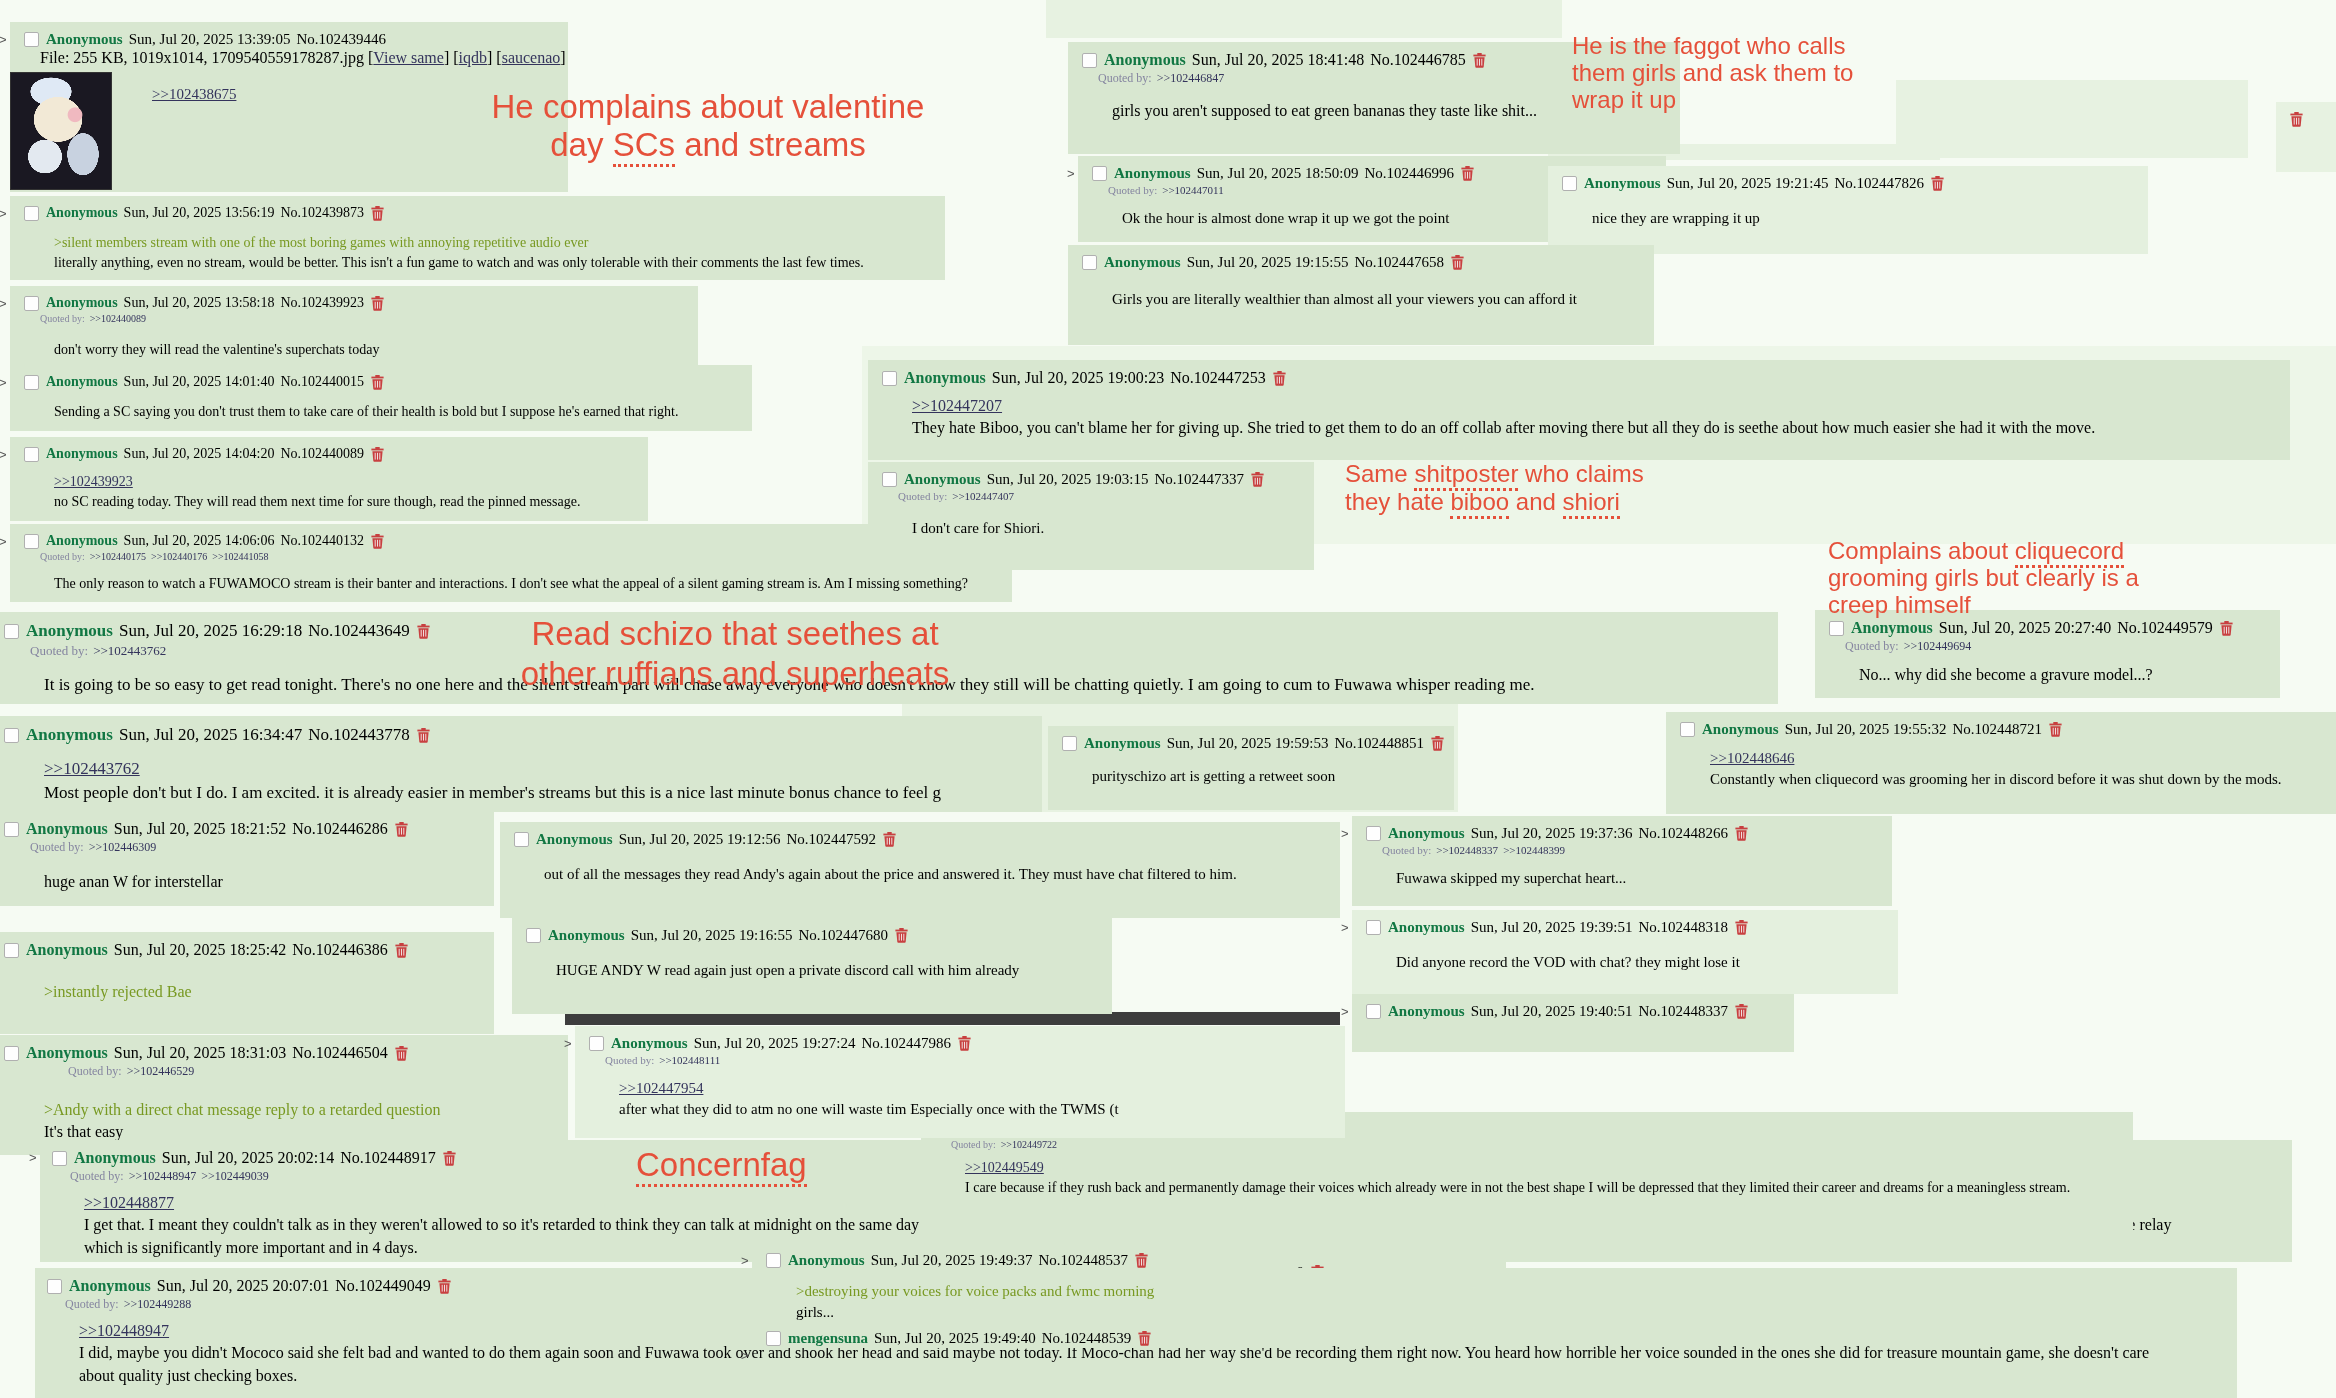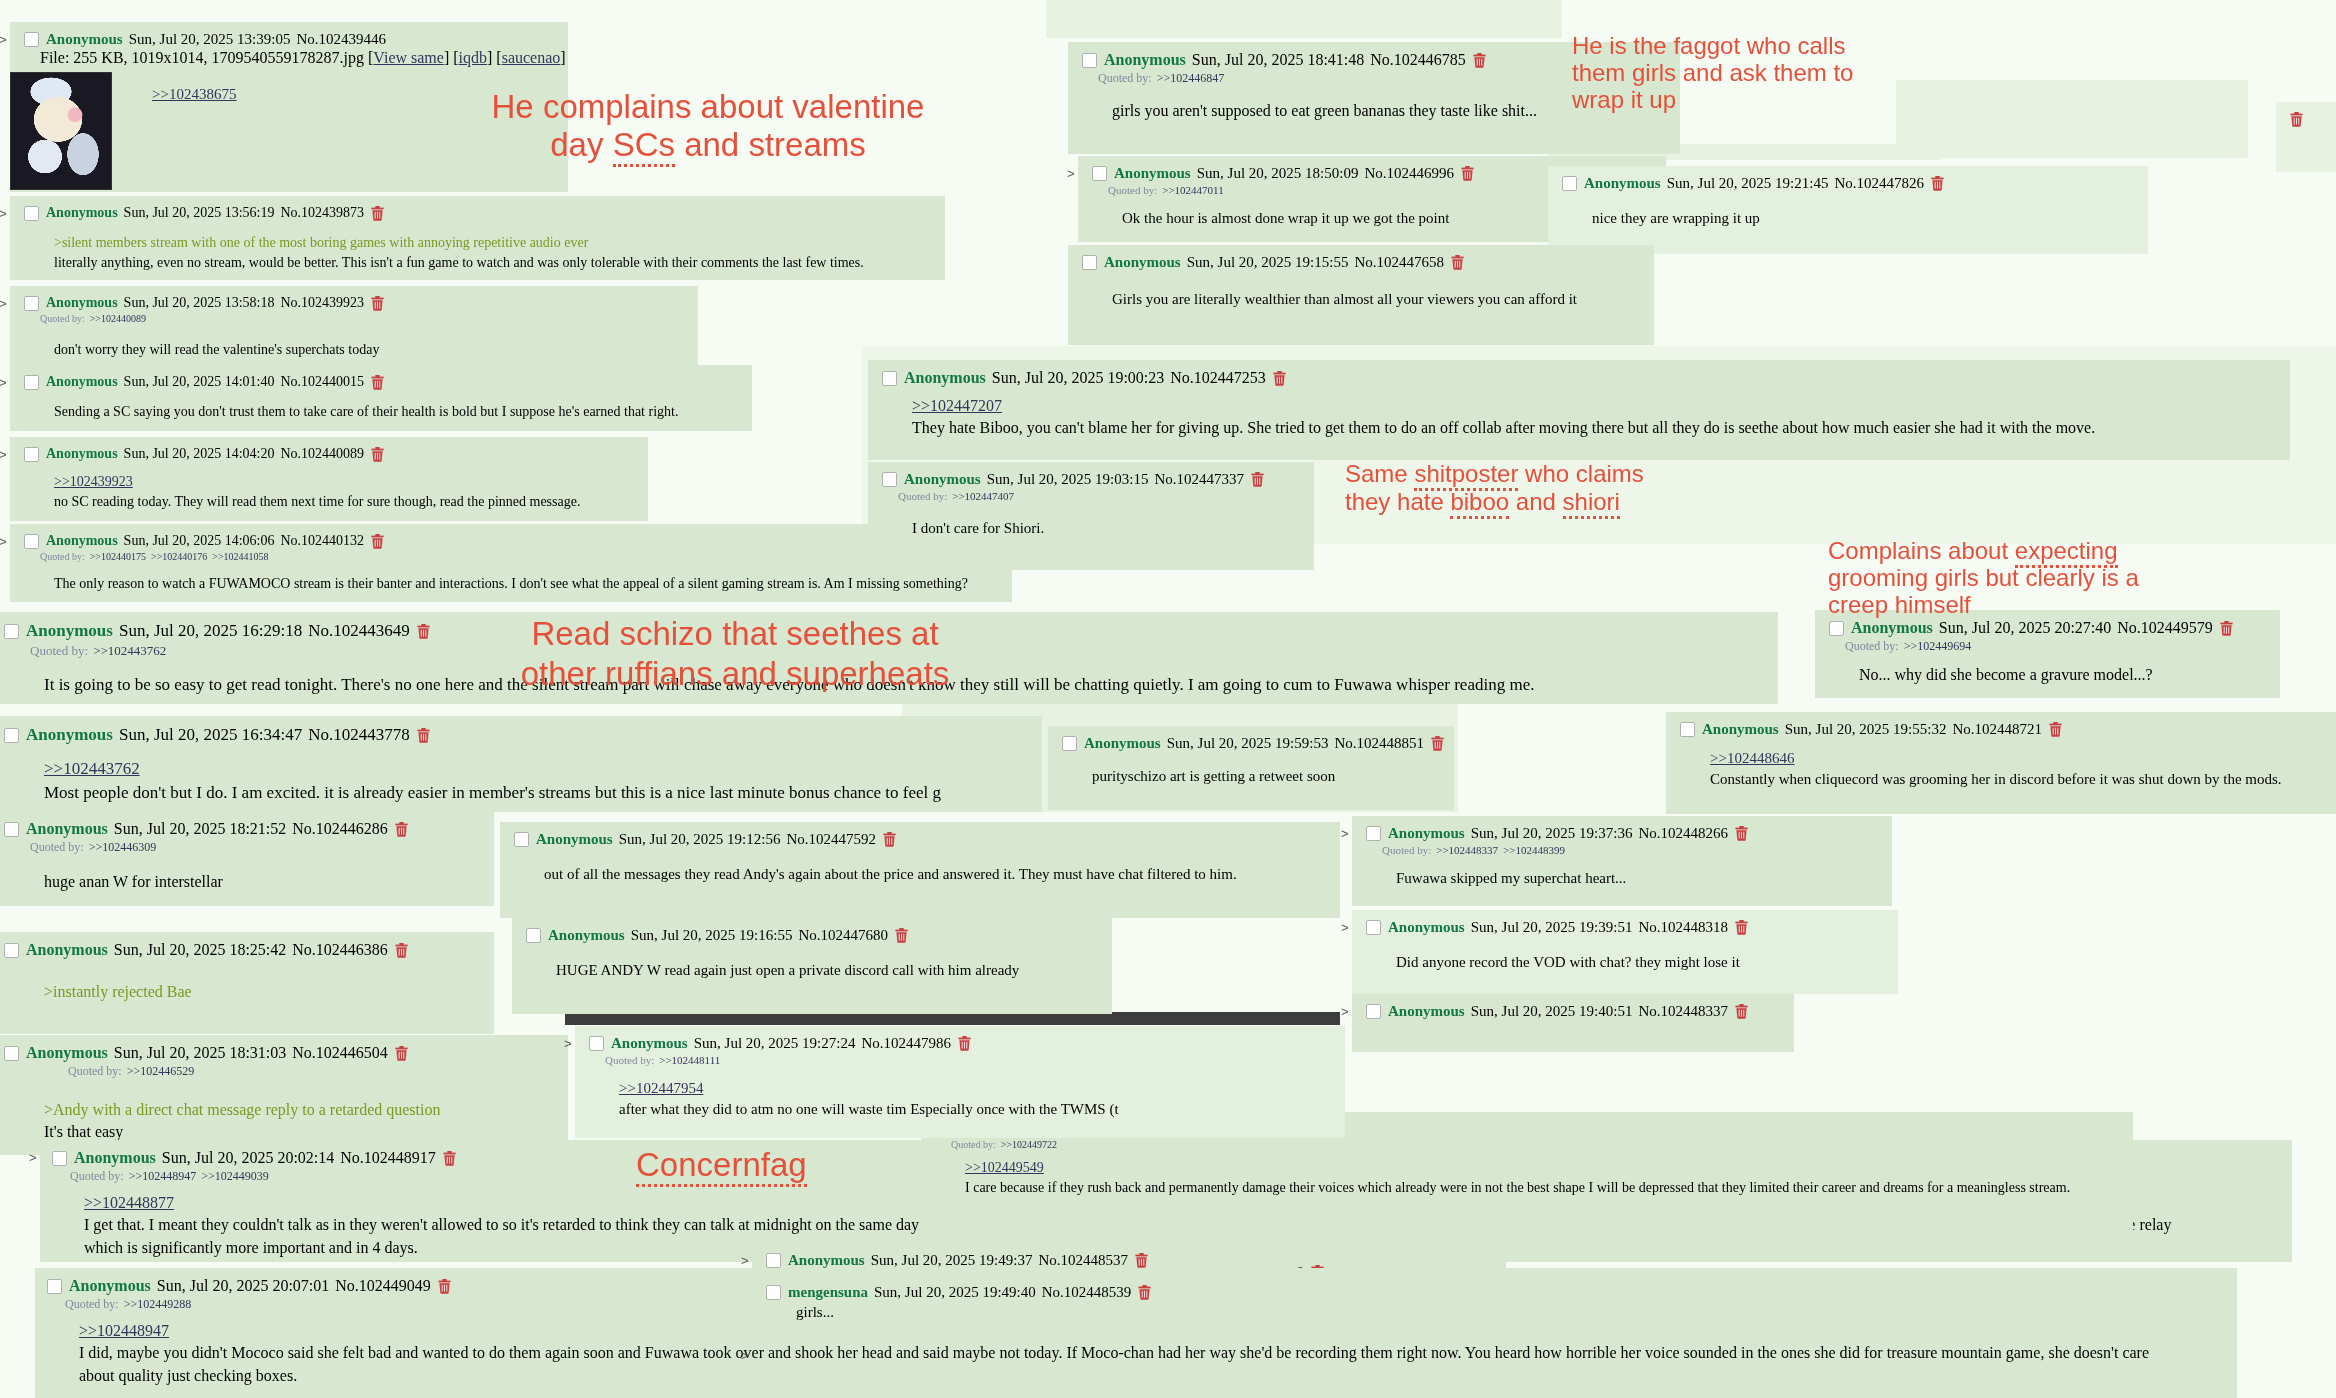--- a/index.html
+++ b/index.html
@@ -496,21 +496,21 @@
             </g>
           </svg>
         </span>
       </div>
       <div class="body" style="margin-top: 12px;">
         <div class="ln gt">&gt;destroying your voices for voice packs and fwmc morning</div>
         <div class="ln tx">girls...</div>
       </div>
     </div>
     <span class="arrow" style="left: 741px; top: 1253px;">&gt;</span>
-    <div class="post" style="left: 752px; top: 1282px; width: 565px; height: 20px; font-size: 15px;">
+    <div class="post" style="left: 752px; top: 1328px; width: 565px; height: 20px; font-size: 15px;">
       <div class="hdr" style="margin-top: 2px; padding-left: 14px;">
         <span class="cb"></span>
         <span class="name">mengensuna</span>
         <span class="stamp">Sun, Jul 20, 2025 19:49:40</span>
         <span class="num">No.102448539</span>
         <span class="trash">
           <svg width="13" height="15" viewBox="0 0 13 15">
             <rect x="4.3" y="0" width="4.4" height="2.2" fill="#c84040"></rect>
             <rect x="0.4" y="1.6" width="12.2" height="1.8" fill="#c84040"></rect>
             <path d="M1.4 4.2h10.2l-0.9 9.6a1 1 0 0 1-1 0.9H3.3a1 1 0 0 1-1-0.9z" fill="#c84040"></path>
@@ -826,21 +826,21 @@
     <div class="ann" style="left: 1572px; top: 32px; width: 340px; font-size: 24px; line-height: 27px; text-align: left;">
       <div><span>He is the faggot who calls</span></div>
       <div><span>them girls and ask them to</span></div>
       <div><span>wrap it up</span></div>
     </div>
     <div class="ann" style="left: 1345px; top: 460px; width: 360px; font-size: 24px; line-height: 28px; text-align: left;">
       <div><span>Same </span><span class="u">shitposter</span><span> who claims</span></div>
       <div><span>they hate </span><span class="u">biboo</span><span> and </span><span class="u">shiori</span></div>
     </div>
     <div class="ann" style="left: 1828px; top: 537px; width: 360px; font-size: 24px; line-height: 27px; text-align: left;">
-      <div><span>Complains about </span><span class="u">expecting</span></div>
+      <div><span>Complains about </span><span class="u">cliquecord</span></div>
       <div><span>grooming girls but clearly is a</span></div>
       <div><span>creep himself</span></div>
     </div>
     <div class="ann" style="left: 500px; top: 614px; width: 470px; font-size: 33px; line-height: 40px; text-align: center;">
       <div><span>Read schizo that seethes at</span></div>
       <div><span>other ruffians and superheats</span></div>
     </div>
     <div class="ann" style="left: 636px; top: 1146px; width: 320px; font-size: 33px; line-height: 38px; text-align: left;">
       <div><span class="u">Concernfag</span></div>
     </div>

